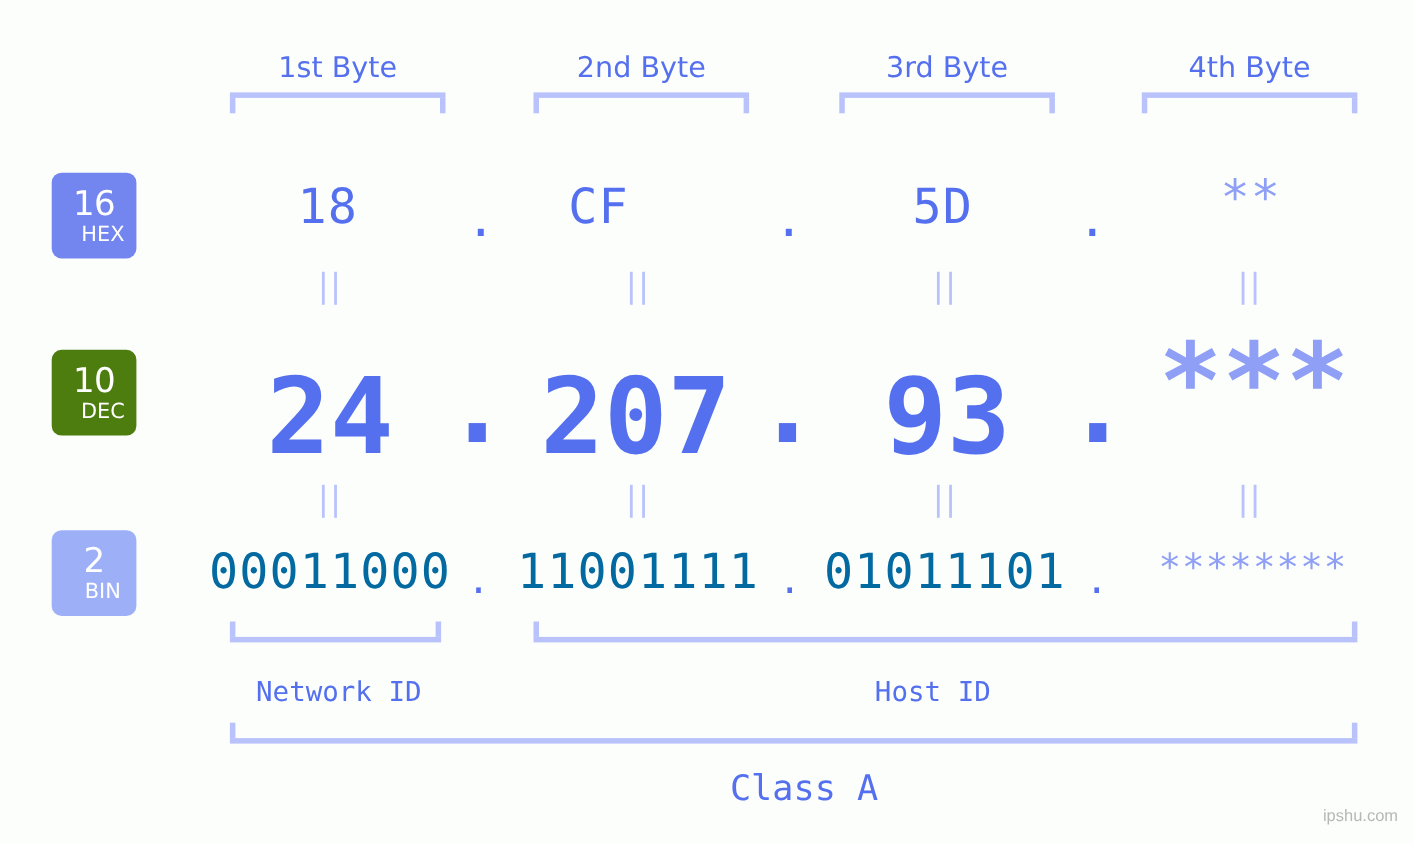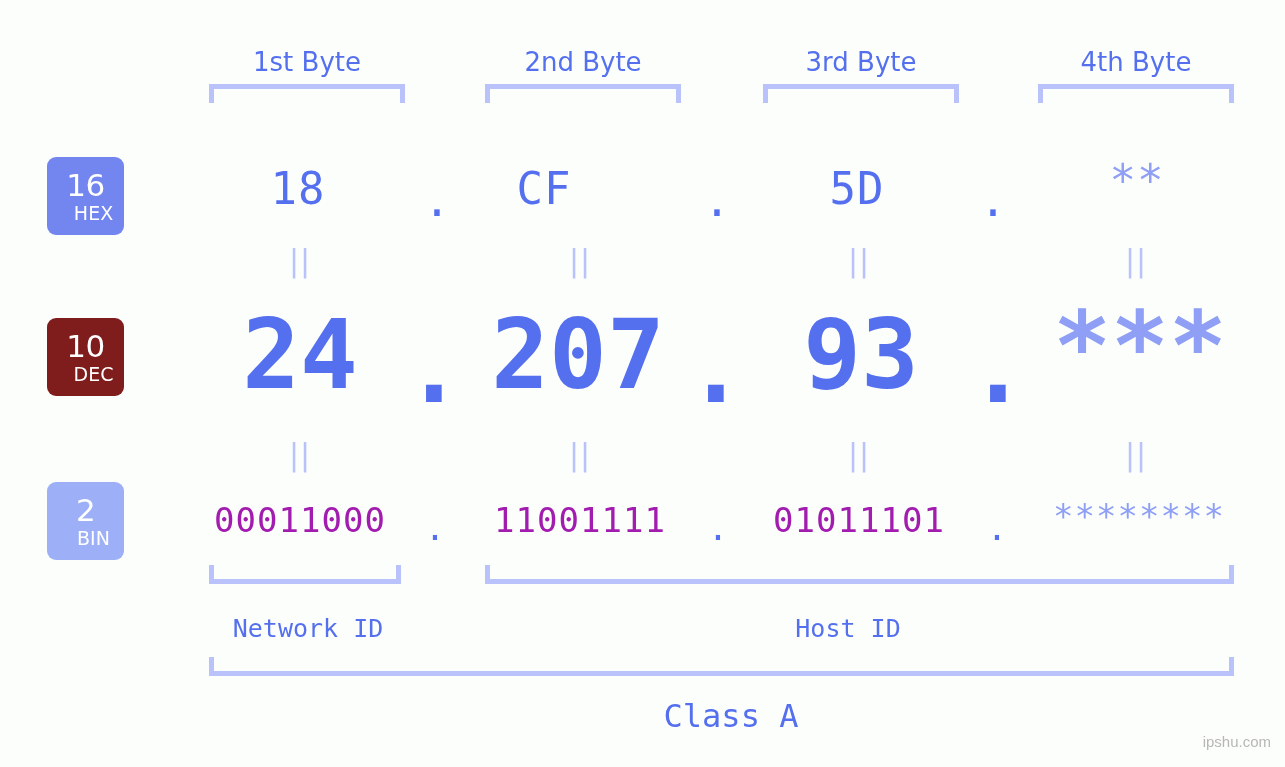--- a/index.html
+++ b/index.html
@@ -124,35 +124,36 @@
   .hex-star {
     font-size: 44px;
     letter-spacing: 1px;
     color: #8e9ff5;
   }
 
   .dec-val {
     font-size: 96px;
     font-weight: 700;
     letter-spacing: 0px;
+    margin-top: 24px;
   }
   .dec-dot {
     font-size: 96px;
     font-weight: 700;
   }
   .dec-star {
     font-size: 96px;
     font-weight: 700;
     color: #8e9ff5;
   }
 
   .bin-val {
-    font-size: 34px;
-    letter-spacing: 1px;
-    color: #a21caf;
+    font-size: 44px;
+    letter-spacing: 1px;
+    color: #0369a1;
   }
   .bin-dot {
     font-size: 34px;
     color: #5570ee;
   }
   .bin-star {
     font-size: 34px;
     letter-spacing: 1px;
     color: #8e9ff5;
   }
@@ -207,21 +208,21 @@
 
   <div class="bracket" style="left:209px; top:84px; width:196px;"></div>
   <div class="bracket" style="left:485px; top:84px; width:196px;"></div>
   <div class="bracket" style="left:763px; top:84px; width:196px;"></div>
   <div class="bracket" style="left:1038px; top:84px; width:196px;"></div>
 
   <div class="badge" id="badge-hex" style="top: 157px; background: rgb(115, 133, 239);">
     <span class="num">16</span>
     <span class="nm">HEX</span>
   </div>
-  <div class="badge" id="badge-dec" style="top: 318px; background: #7f1d1d; text-align: center;">
+  <div class="badge" id="badge-dec" style="top: 318px; background: #4d7c0f; text-align: center;">
     <span class="num">10</span>
     <span class="nm">DEC</span>
   </div>
   <div class="badge" id="badge-bin" style="top: 482px; background: rgb(157, 176, 247);">
     <span class="num">2</span>
     <span class="nm">BIN</span>
   </div>
 
   <div class="row" style="top:188px;">
     <span class="cell hex-val" style="left:298px;">18</span>

